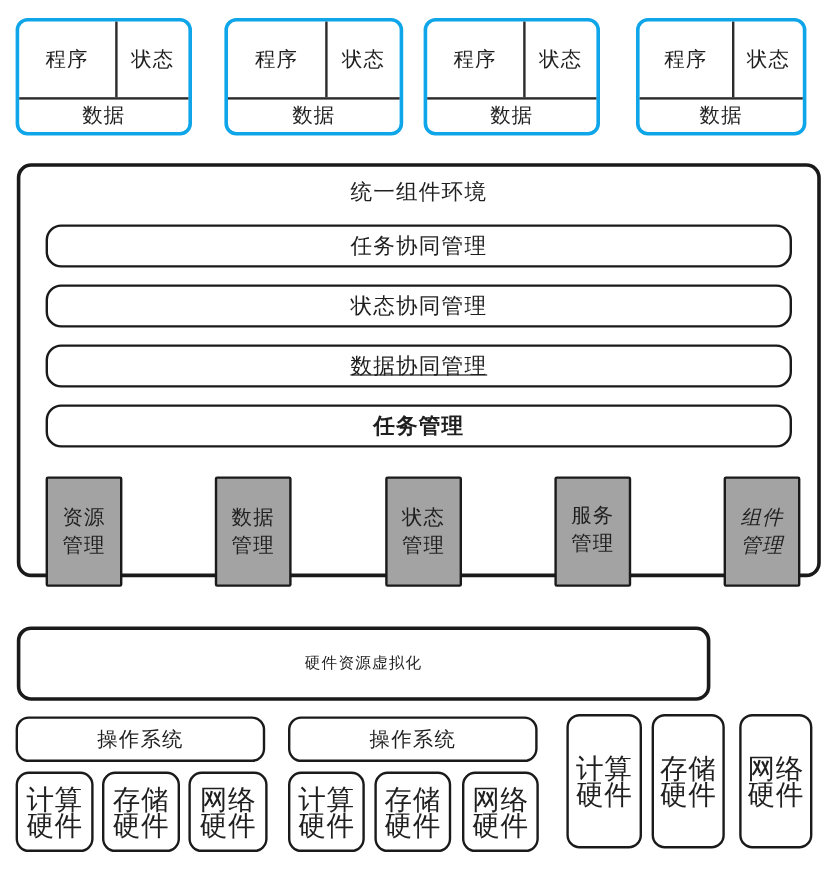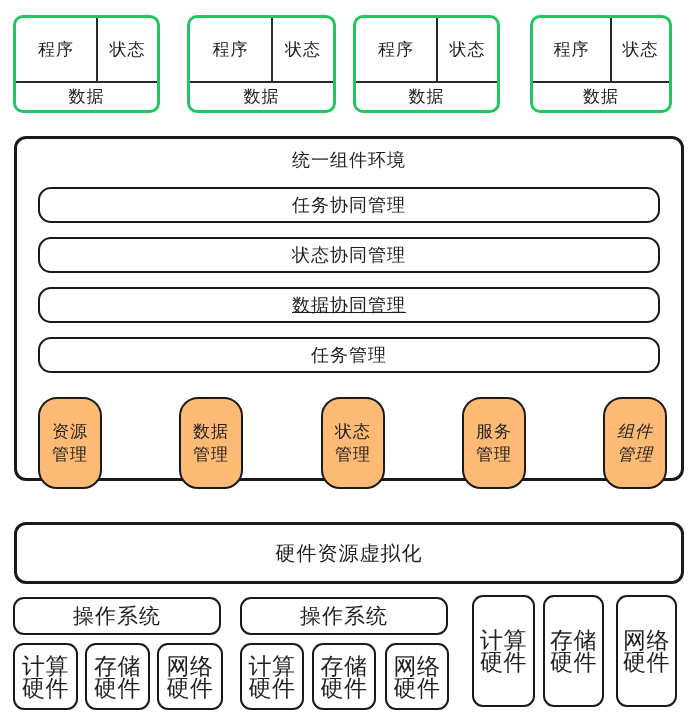--- a/index.html
+++ b/index.html
@@ -13,21 +13,21 @@
     overflow: hidden;
   }
   .canvas * { box-sizing: border-box; }
 
   
   .node {
     position: absolute;
     top: 15px;
     height: 98px;
     background: #fff;
-    border: 3px solid #22c55e;
+    border: 3px solid #0ea5e9;
     border-radius: 10px;
     display: flex;
     flex-direction: column;
   }
   .node-top { flex: 1; display: flex; border-bottom: 2px solid #2b2b2b; }
   .node-cell {
     display: flex; align-items: center; justify-content: center;
     font-size: 17px; letter-spacing: 1px;
   }
   .node-cell.program { width: 58%; border-right: 2px solid #2b2b2b; }
@@ -53,48 +53,48 @@
   }
   .env-bar {
     position: absolute; left: 21px; width: 622px; height: 36px;
     border: 2.5px solid #1a1a1a; border-radius: 13px; background: #fff;
     display: flex; align-items: center; justify-content: center;
     font-size: 18px; letter-spacing: 1px;
   }
   .env-bar.b1 { top: 48px; }
   .env-bar.b2 { top: 98px; }
   .env-bar.b3 { top: 148px; text-decoration: underline; }
-  .env-bar.b4 { top: 198px; }
+  .env-bar.b4 { top: 198px; font-weight: bold; }
   .manager {
     position: absolute; top: 258px; width: 64px; height: 92px;
-    border: 2.5px solid #1a1a1a; border-radius: 19px; background: #fdba74;
+    border: 2.5px solid #1a1a1a; border-radius: 2px; background: #a3a3a3;
     display: flex; align-items: center; justify-content: center;
     text-align: center; font-size: 17px; line-height: 23px;
     white-space: pre-line; letter-spacing: 1px;
   }
   .manager.m1 { left: 21px; }
   .manager.m2 { left: 162px; }
   .manager.m3 { left: 304px; }
-  .manager.m4 { left: 445px; }
+  .manager.m4 { left: 445px; font-family: Liberation Mono, monospace; }
   .manager.m5 { left: 586px; font-style: italic; }
 
   
   .virt {
-    position: absolute; left: 14px; top: 522px; width: 670px; height: 62px;
+    position: absolute; left: 14px; top: 522px; width: 578px; height: 62px;
     border: 3px solid #1a1a1a; border-radius: 12px; background: #fff;
     display: flex; align-items: center; justify-content: center;
-    font-size: 20px; letter-spacing: 1px;
+    font-size: 13px; letter-spacing: 1px;
   }
 
   
   .os-label {
     position: absolute; top: 597px; height: 38px;
     border: 2.5px solid #1a1a1a; border-radius: 11px; background: #fff;
     display: flex; align-items: center; justify-content: center;
-    font-size: 21px; letter-spacing: 1px;
+    font-size: 17px; letter-spacing: 1px;
   }
   .os-label.g1 { left: 13px;  width: 208px; }
   .os-label.g2 { left: 240px; width: 208px; }
   .hw {
     position: absolute; top: 643px; height: 67px; width: 65px;
     border: 2.5px solid #1a1a1a; border-radius: 11px; background: #fff;
     display: flex; align-items: center; justify-content: center;
     text-align: center; font-size: 23px; line-height: 22px;
     white-space: pre-line; letter-spacing: 0.5px;
   }

